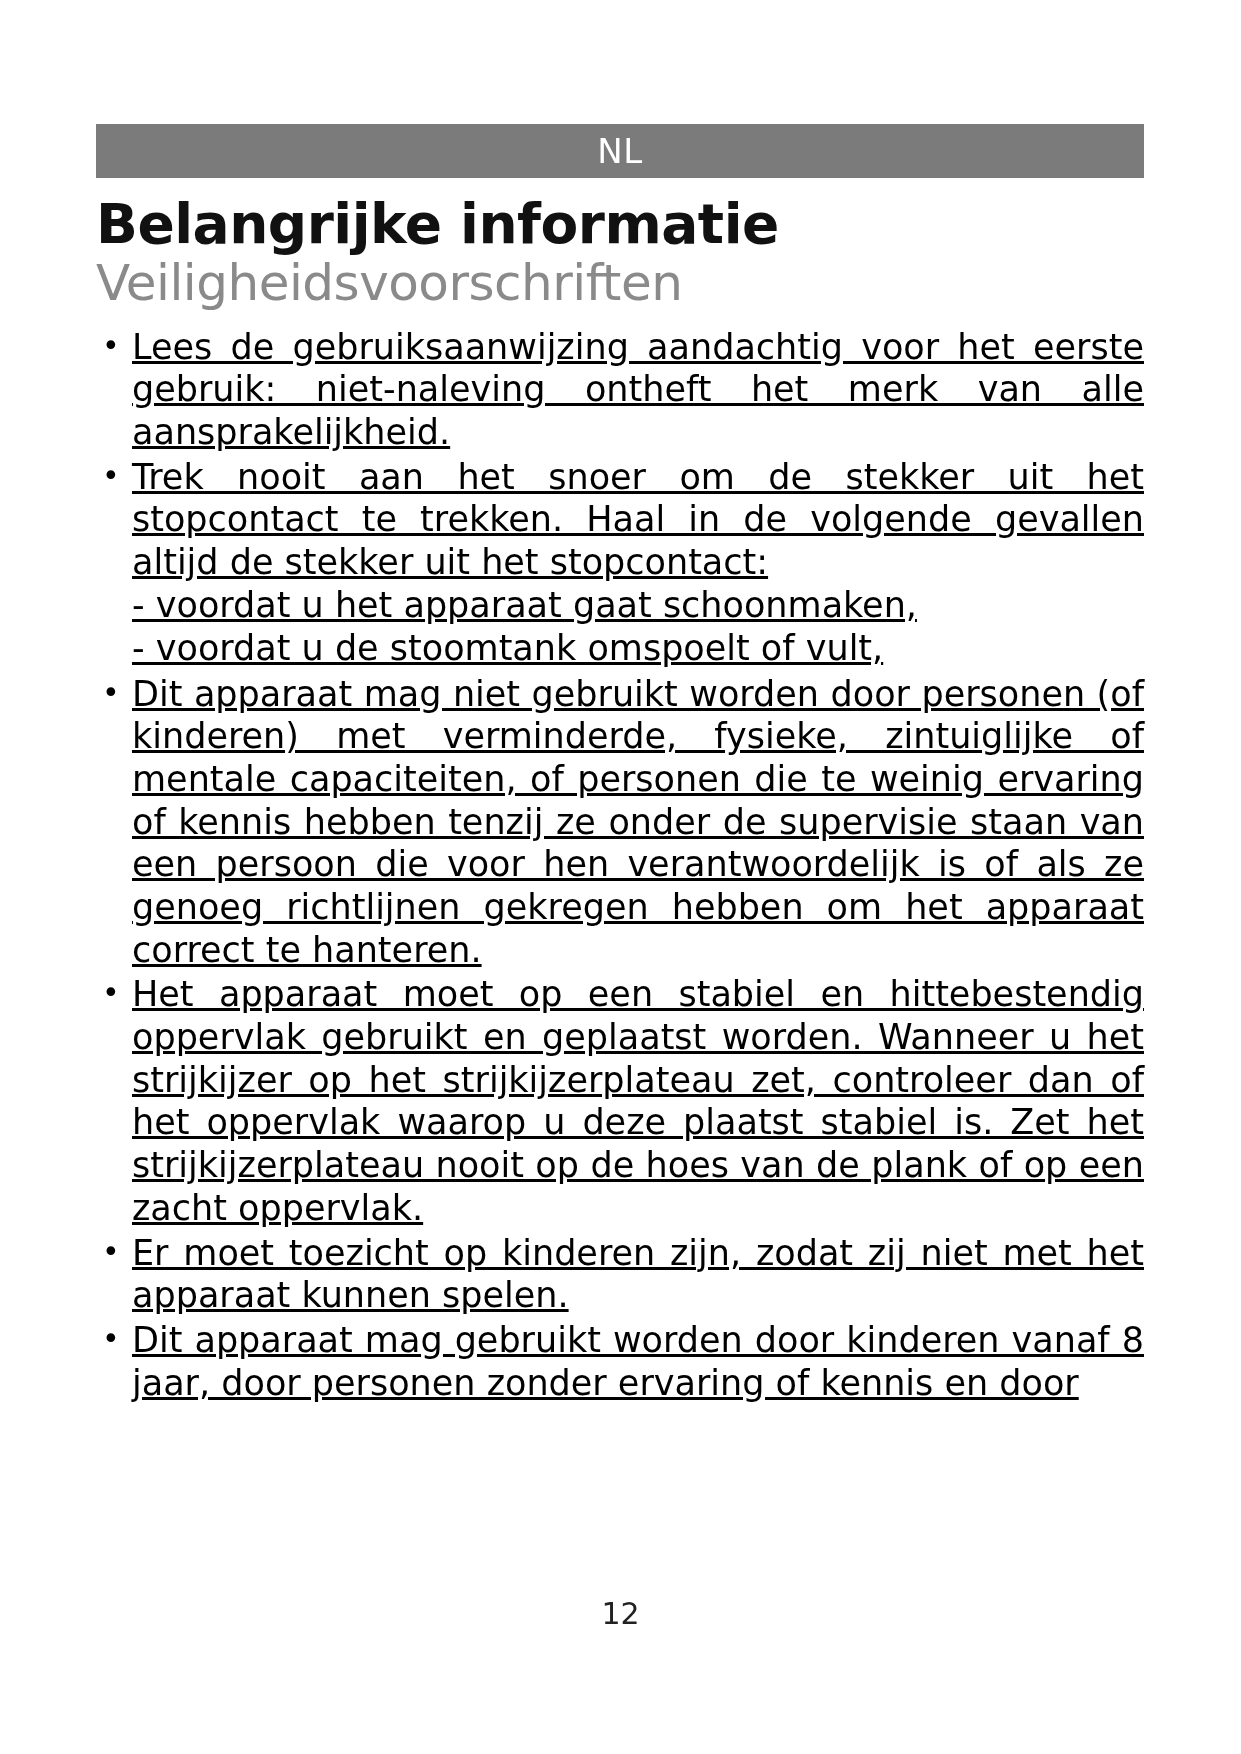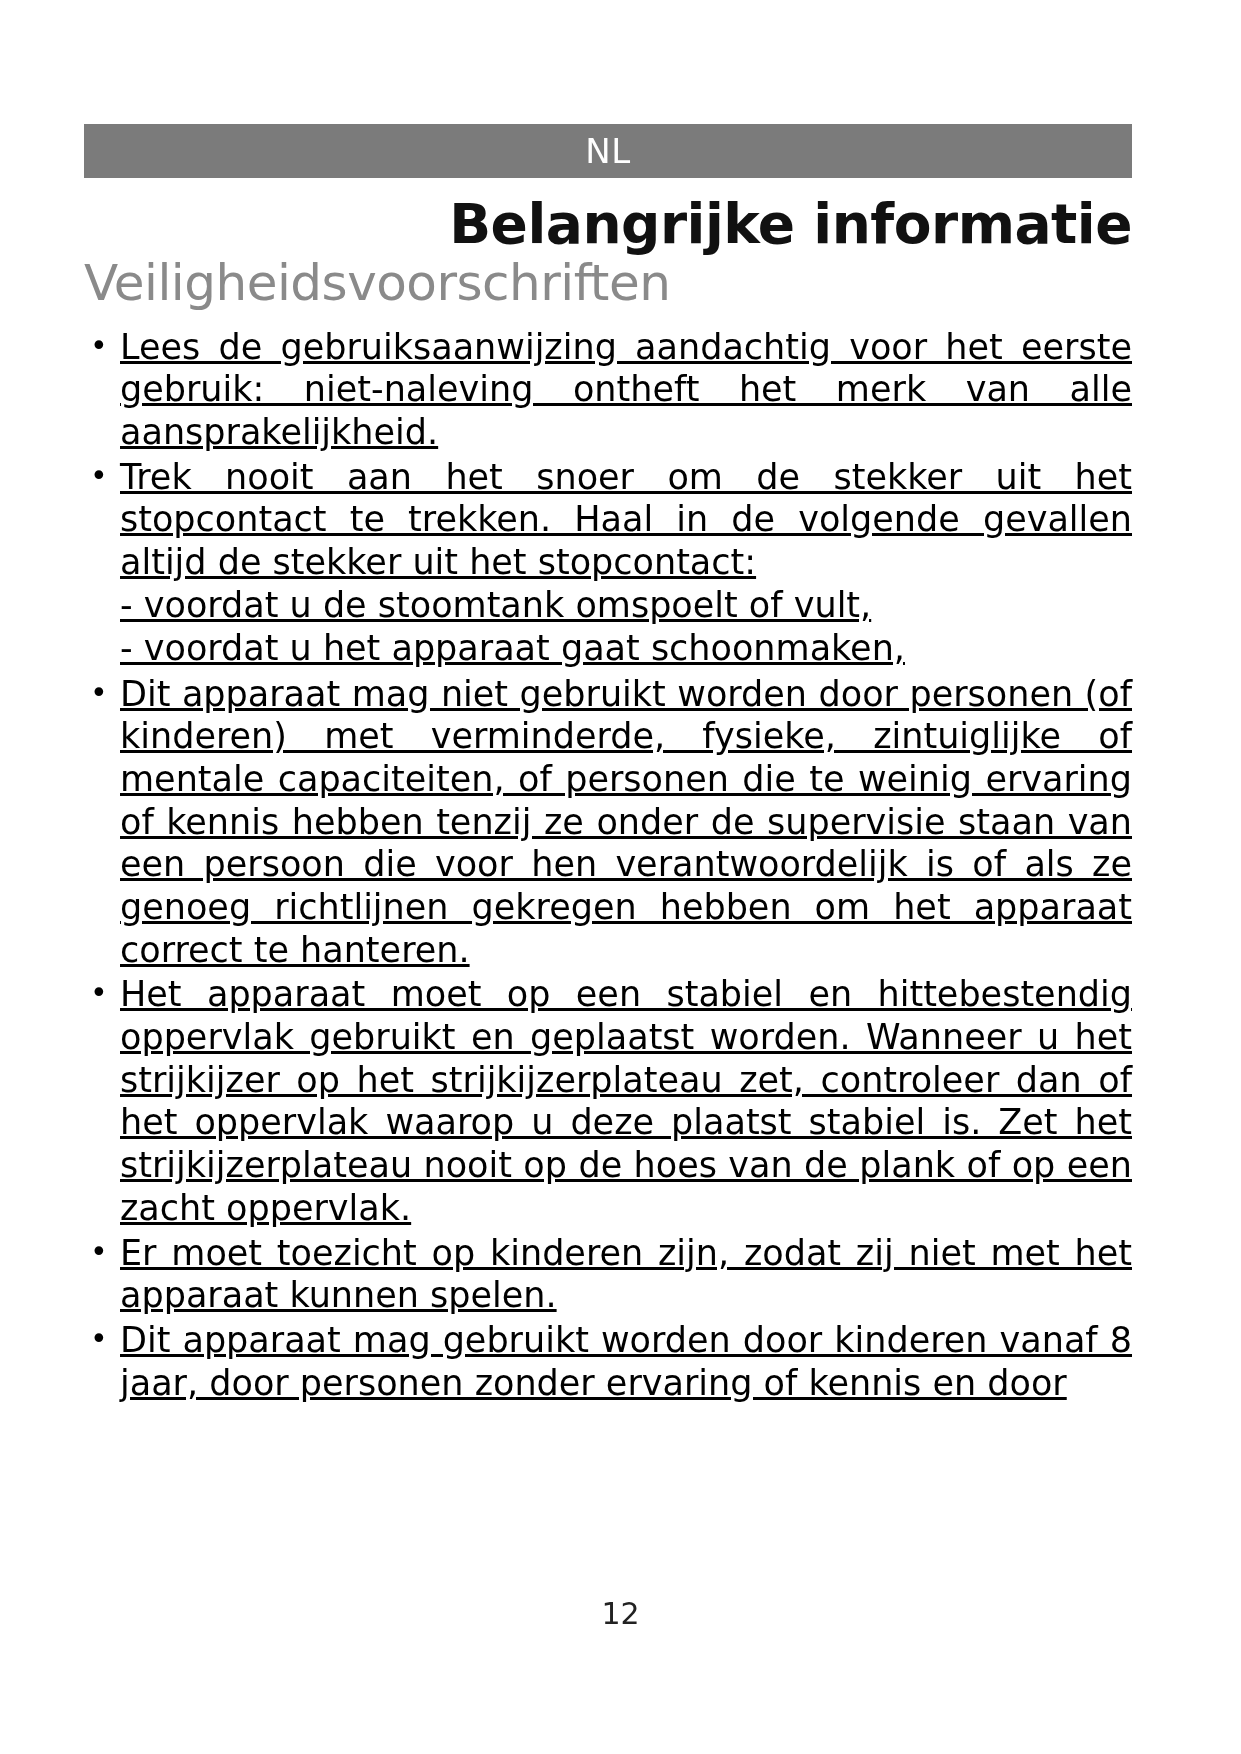--- a/index.html
+++ b/index.html
@@ -18,36 +18,36 @@
   .page {
     position: absolute;
     left: 0;
     top: 0;
     width: 1241px;
     height: 1754px;
     background: #ffffff;
   }
   .content {
     position: absolute;
-    left: 84px;
+    left: 96px;
     top: 124px;
     width: 1048px;
   }
   .lang-bar {
     background: #7b7b7b;
     color: #ffffff;
     text-align: center;
     font-size: 34px;
     line-height: 54px;
     height: 54px;
     font-family: "DejaVu Sans", sans-serif;
     letter-spacing: 0.5px;
   }
   .title {
-    text-align: right;
+    text-align: left;
     font-size: 55px;
     font-weight: bold;
     color: #111111;
     margin-top: 18px;
     line-height: 1.04;
     letter-spacing: -0.5px;
   }
   .subtitle {
     font-size: 50px;
     color: #8a8a8a;
@@ -112,22 +112,22 @@
     <div class="subtitle">Veiligheidsvoorschriften</div>
 
     <ul class="bullets">
 
       <li>
         <span>Lees de gebruiksaanwijzing aandachtig voor het eerste gebruik: niet-naleving ontheft het merk van alle aansprakelijkheid.</span>
       </li>
 
       <li>
         <span>Trek nooit aan het snoer om de stekker uit het stopcontact te trekken. Haal in de volgende gevallen altijd de stekker uit het stopcontact:</span>
+        <span class="sub-line">- voordat u het apparaat gaat schoonmaken,</span>
         <span class="sub-line">- voordat u de stoomtank omspoelt of vult,</span>
-        <span class="sub-line">- voordat u het apparaat gaat schoonmaken,</span>
       </li>
 
       <li>
         <span>Dit  apparaat mag niet gebruikt worden door personen (of kinderen) met verminderde, fysieke, zintuiglijke of mentale capaciteiten, of personen die te weinig ervaring of kennis hebben tenzij ze onder de supervisie staan van een persoon die voor hen verantwoordelijk is of als ze genoeg richtlijnen gekregen hebben om het apparaat correct te hanteren.</span>
       </li>
 
       <li>
         <span>Het apparaat moet op een stabiel en hittebestendig oppervlak gebruikt en geplaatst worden. Wanneer u het strijkijzer op het strijkijzerplateau zet, controleer dan of het oppervlak waarop u deze plaatst stabiel is. Zet het strijkijzerplateau nooit op de hoes van de plank of op een zacht oppervlak.</span>
       </li>
 

